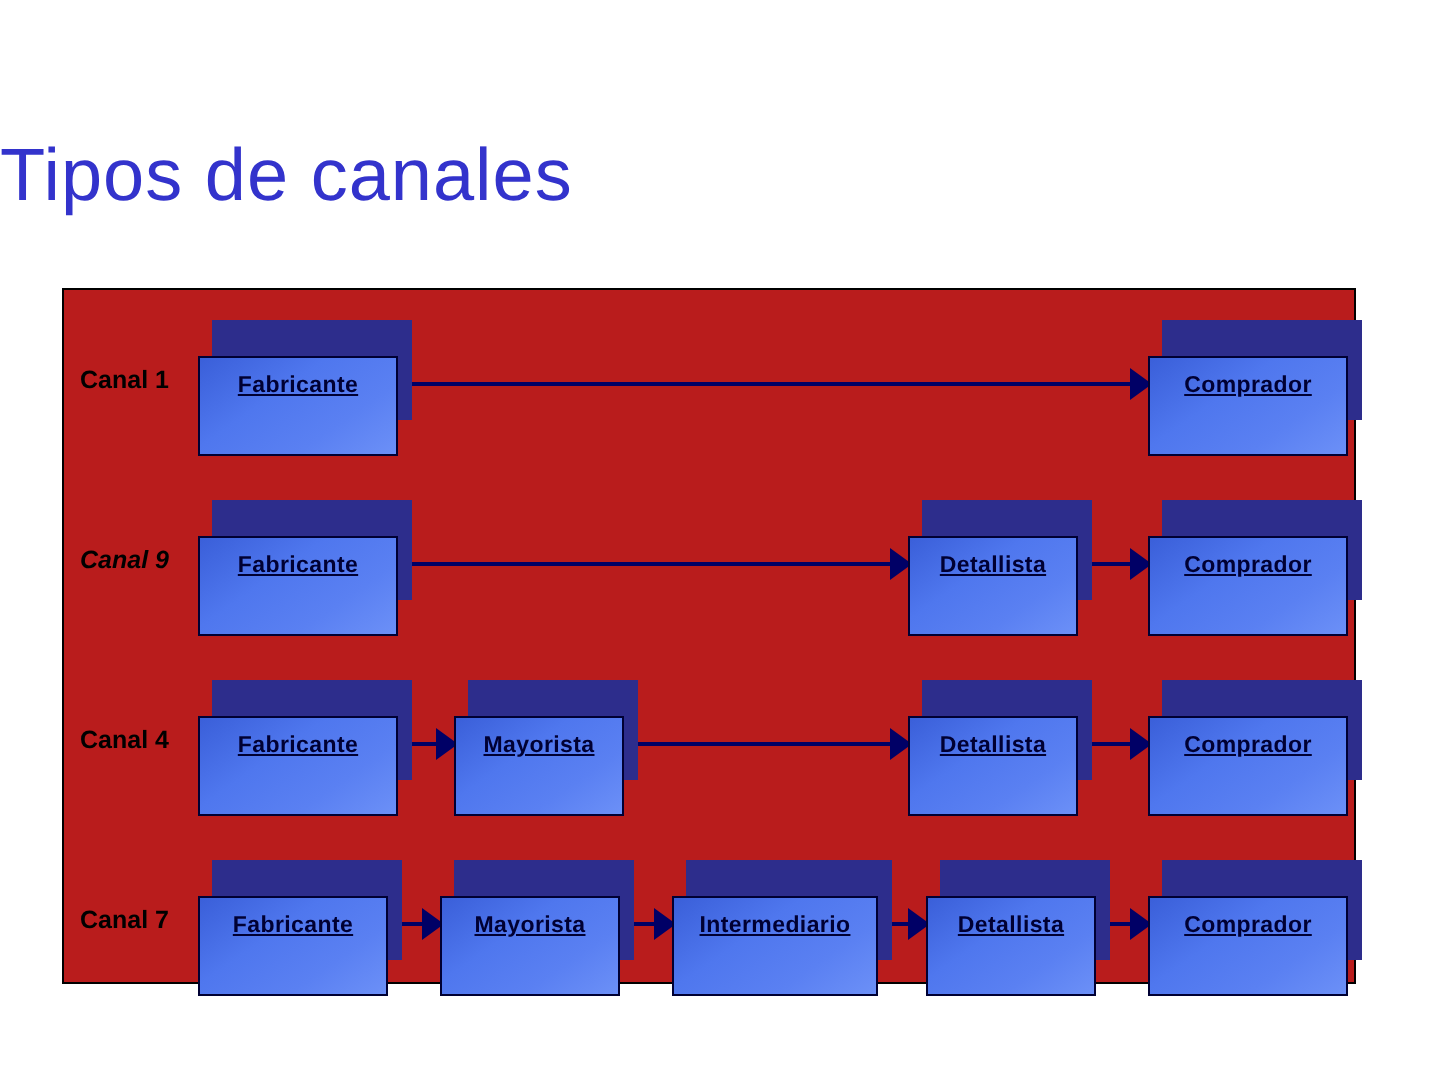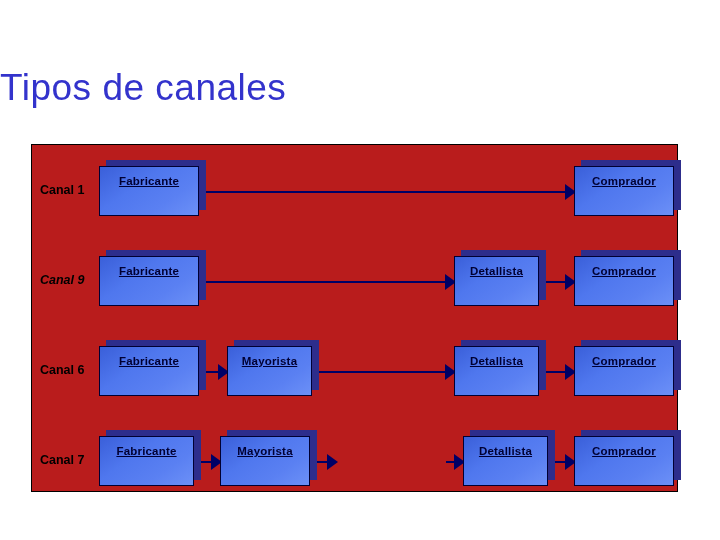--- a/index.html
+++ b/index.html
@@ -81,21 +81,21 @@
     position: absolute;
     left: 7px;
     top: -6px;
     width: 100%;
     height: 100%;
     background: #2D2D8C;
   }
   .node .face {
     position: absolute;
     left: 0;
-    top: 0;
+    top: 12px;
     width: 100%;
     height: 100%;
     box-sizing: border-box;
     border: 1.5px solid #000033;
     background: linear-gradient(145deg, #3A5FD9 0%, #4F77EE 38%, #5A80F2 70%, #6C90F7 100%);
     display: flex;
     align-items: flex-start;
     justify-content: center;
   }
   .node .node-label {
@@ -179,21 +179,21 @@
 
     <div class="node" style="left:542px; width:100px;">
       <div class="shadow"></div>
       <div class="face">
         <span class="node-label">Comprador</span>
       </div>
     </div>
   </div>
 
   <div class="channel-row row-3">
-    <div class="channel-label">Canal 6</div>
+    <div class="channel-label">Canal 4</div>
 
     <div class="node" style="left:67px; width:100px;">
       <div class="shadow"></div>
       <div class="face">
         <span class="node-label">Fabricante</span>
       </div>
     </div>
 
     <div class="connector" style="left:174px; width:14px;"></div>
     <div class="arrowhead" style="left:186px;"></div>
@@ -242,20 +242,26 @@
     <div class="node" style="left:188px; width:90px;">
       <div class="shadow"></div>
       <div class="face">
         <span class="node-label">Mayorista</span>
       </div>
     </div>
 
     <div class="connector" style="left:285px; width:12px;"></div>
     <div class="arrowhead" style="left:295px;"></div>
 
+    <div class="node" style="left:304px; width:103px;">
+      <div class="shadow"></div>
+      <div class="face">
+        <span class="node-label">Intermediario</span>
+      </div>
+    </div>
 
     <div class="connector" style="left:414px; width:10px;"></div>
     <div class="arrowhead" style="left:422px;"></div>
 
     <div class="node" style="left:431px; width:85px;">
       <div class="shadow"></div>
       <div class="face">
         <span class="node-label">Detallista</span>
       </div>
     </div>

